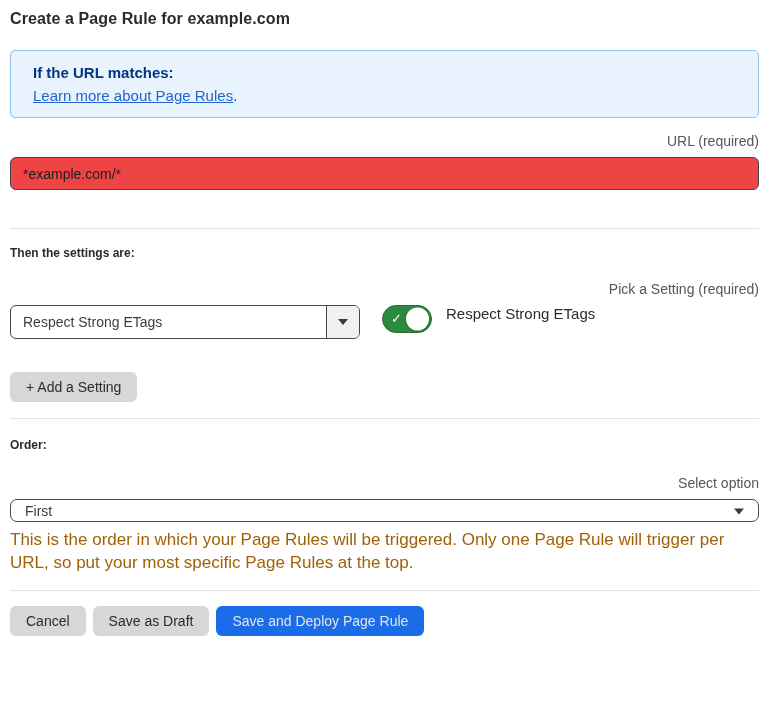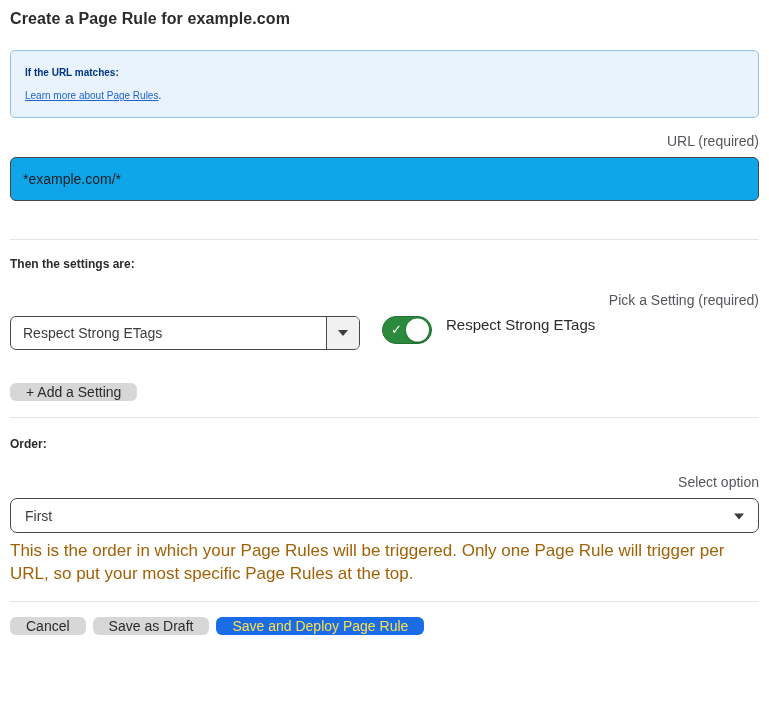--- a/index.html
+++ b/index.html
@@ -16,44 +16,44 @@
     font-size: 16px;
     font-weight: 700;
     color: #2b2b2d;
     letter-spacing: 0.1px;
   }
   .info-box {
     margin-top: 22px;
     background: #e9f3fd;
     border: 1px solid #90c4ee;
     border-radius: 5px;
-    padding: 10px 14px;
+    padding: 10px 22px;
     color: #003682;
-    font-size: 10px;
+    font-size: 15px;
     line-height: 23px;
   }
   .info-box .info-heading { font-weight: 700; }
   .info-box a.info-link {
     color: #2063d1;
     text-decoration: underline;
     cursor: pointer;
   }
   .field-label {
     display: block;
     margin-top: 15px;
     font-size: 14px;
     color: #55565b;
     text-align: right;
   }
   .url-input {
     display: block;
     width: 100%;
     margin-top: 8px;
-    height: 44px;
-    background: #0ea5e9;
+    height: 33px;
+    background: #ef4444;
     border: 1px solid #42454c;
     border-radius: 6px;
     padding: 0 12px;
     font-size: 14px;
     font-family: "Liberation Sans", "DejaVu Sans", sans-serif;
     color: #1d1d1f;
     outline: none;
   }
   hr.divider {
     border: none;
@@ -143,35 +143,35 @@
   }
   .toggle-label {
     margin-left: 14px;
     font-size: 15px;
     color: #2b2b2d;
   }
   .btn {
     display: inline-flex;
     align-items: center;
     justify-content: center;
-    height: 18px;
+    height: 30px;
     border: none;
     border-radius: 6px;
     font-size: 14px;
     font-family: "Liberation Sans", "DejaVu Sans", sans-serif;
     cursor: pointer;
     padding: 0 16px;
   }
   .btn-gray { background: #d7d7d7; color: #2b2b2d; }
-  .btn-primary { background: #1a6ce8; color: #fde047; }
+  .btn-primary { background: #1a6ce8; color: #e5e5e5; }
   .add-setting-btn { margin-top: 33px; }
   .order-select {
     margin-top: 8px;
     width: 100%;
-    height: 35px;
+    height: 23px;
     border: 1px solid #46484d;
     border-radius: 7px;
     background: #ffffff;
     display: flex;
     align-items: center;
     padding: 0 14px;
     cursor: pointer;
     position: relative;
   }
   .order-select .select-value {

